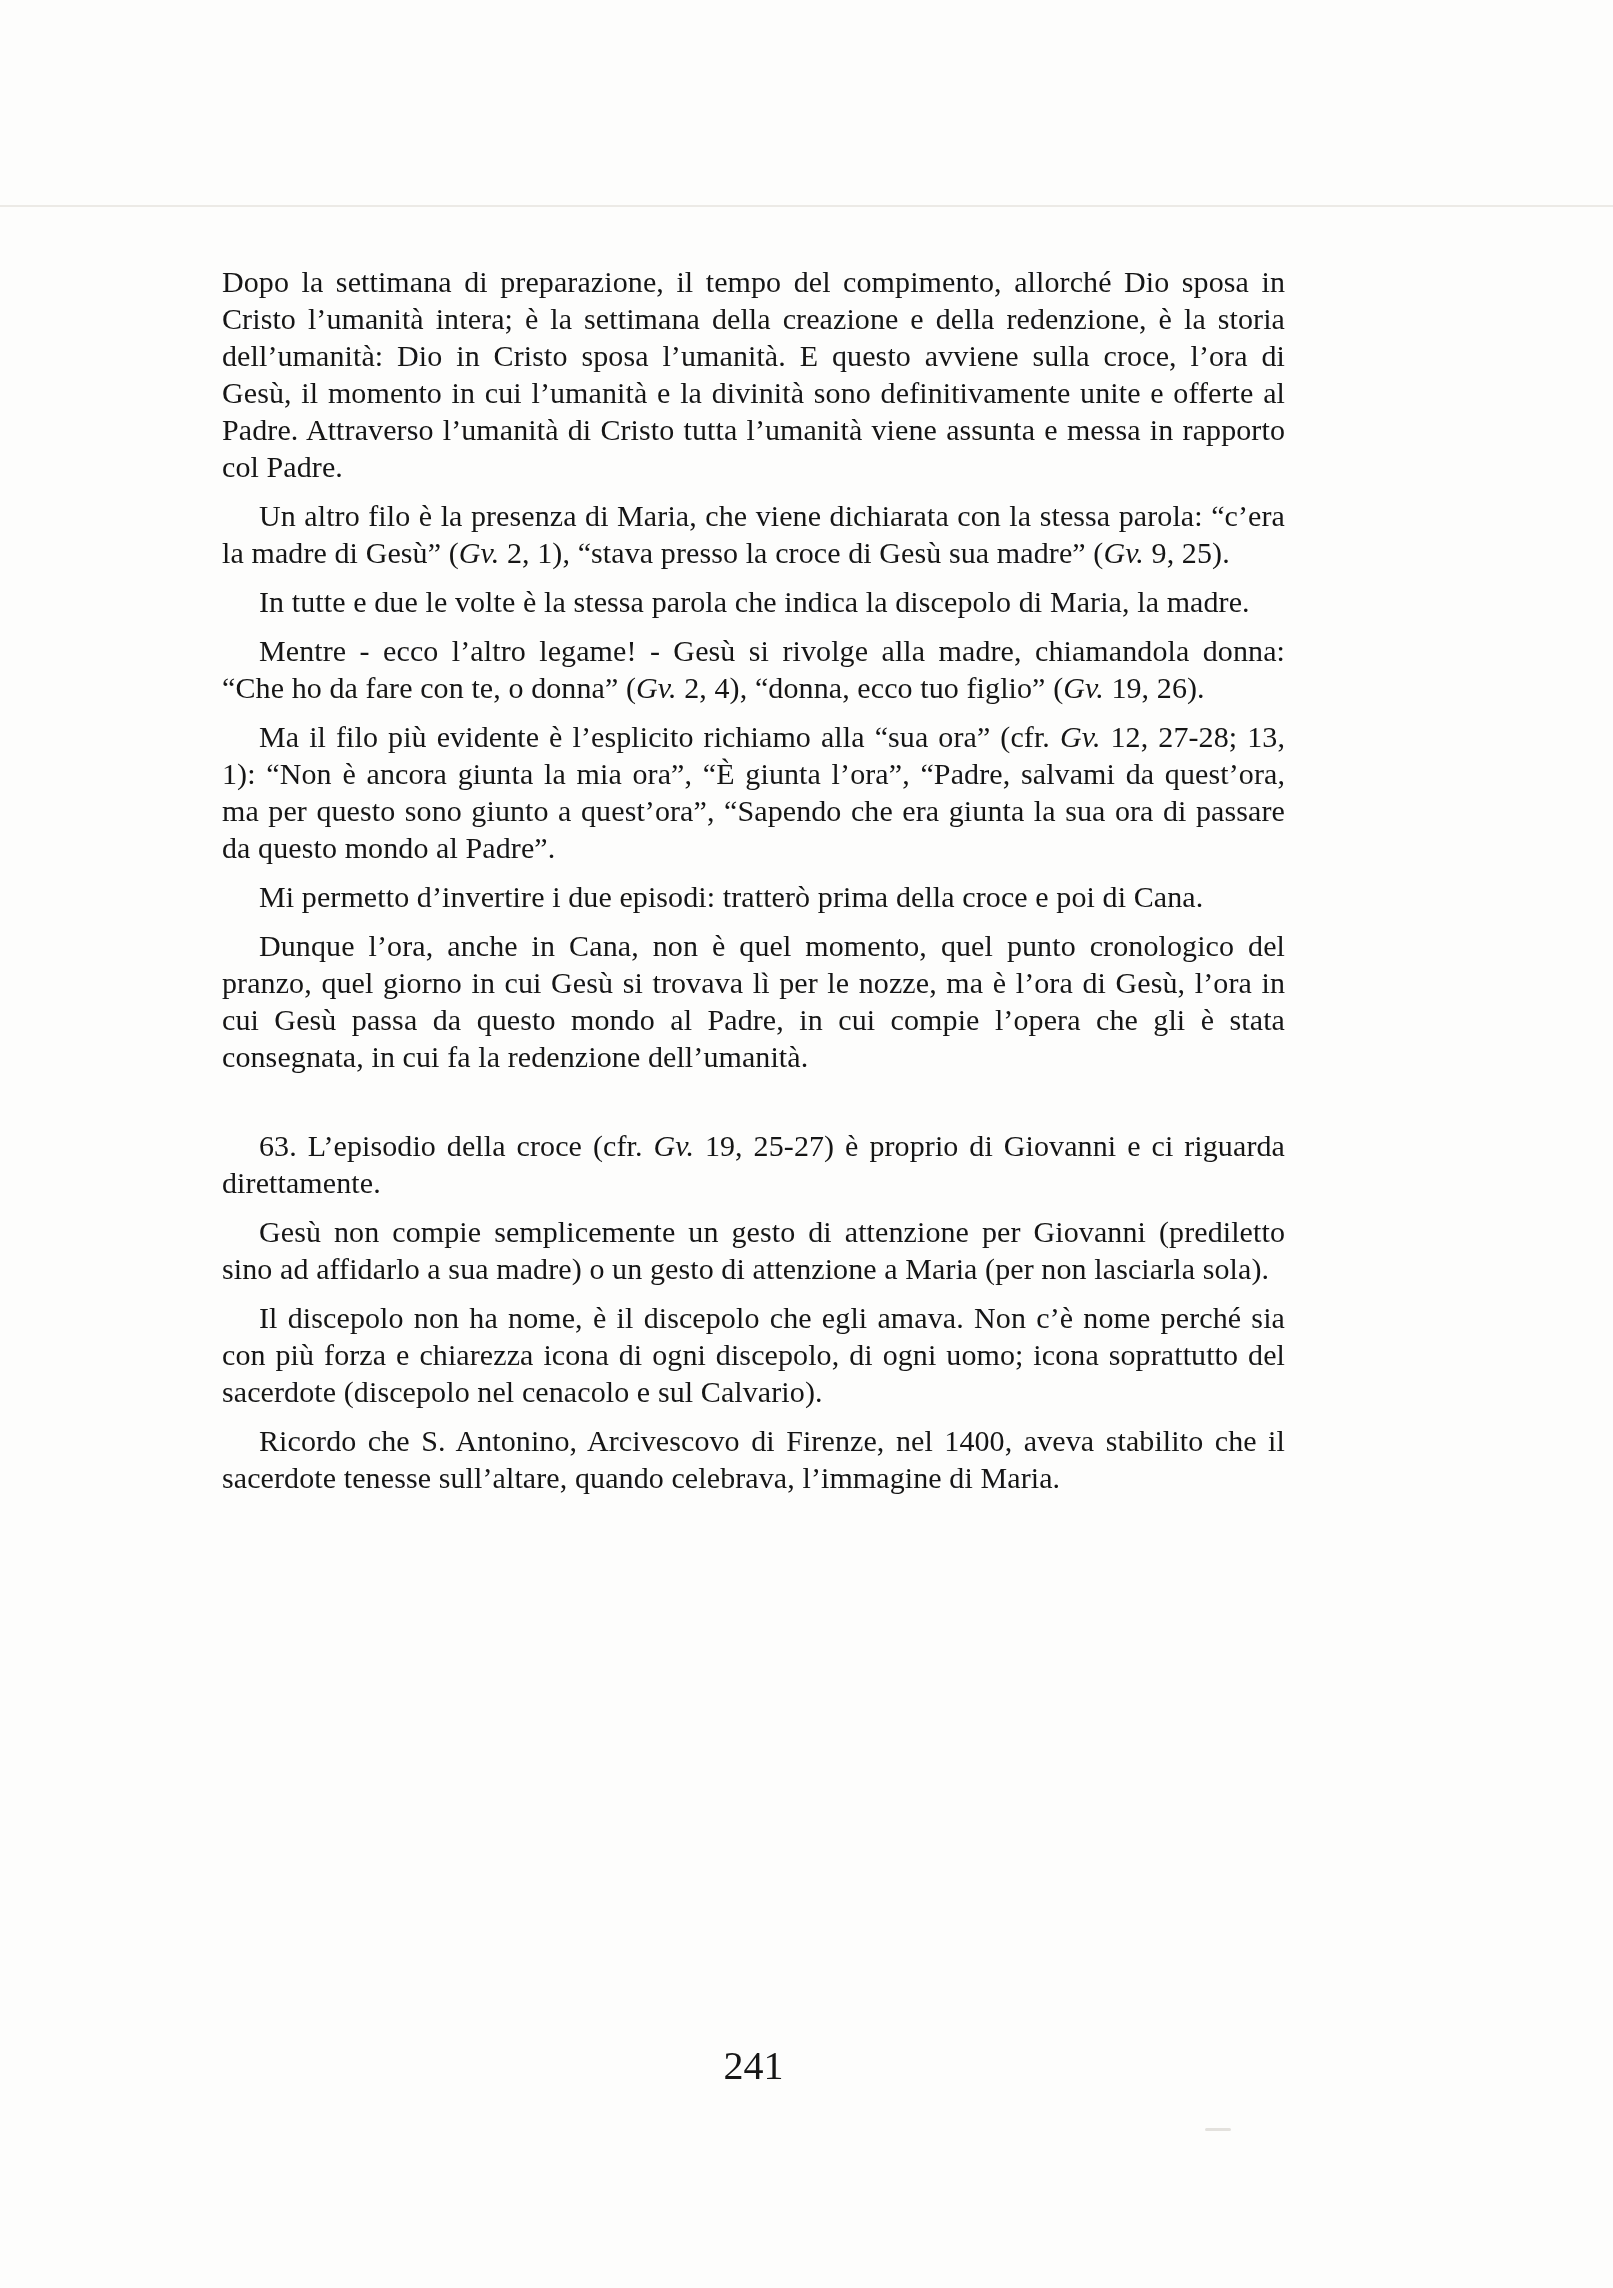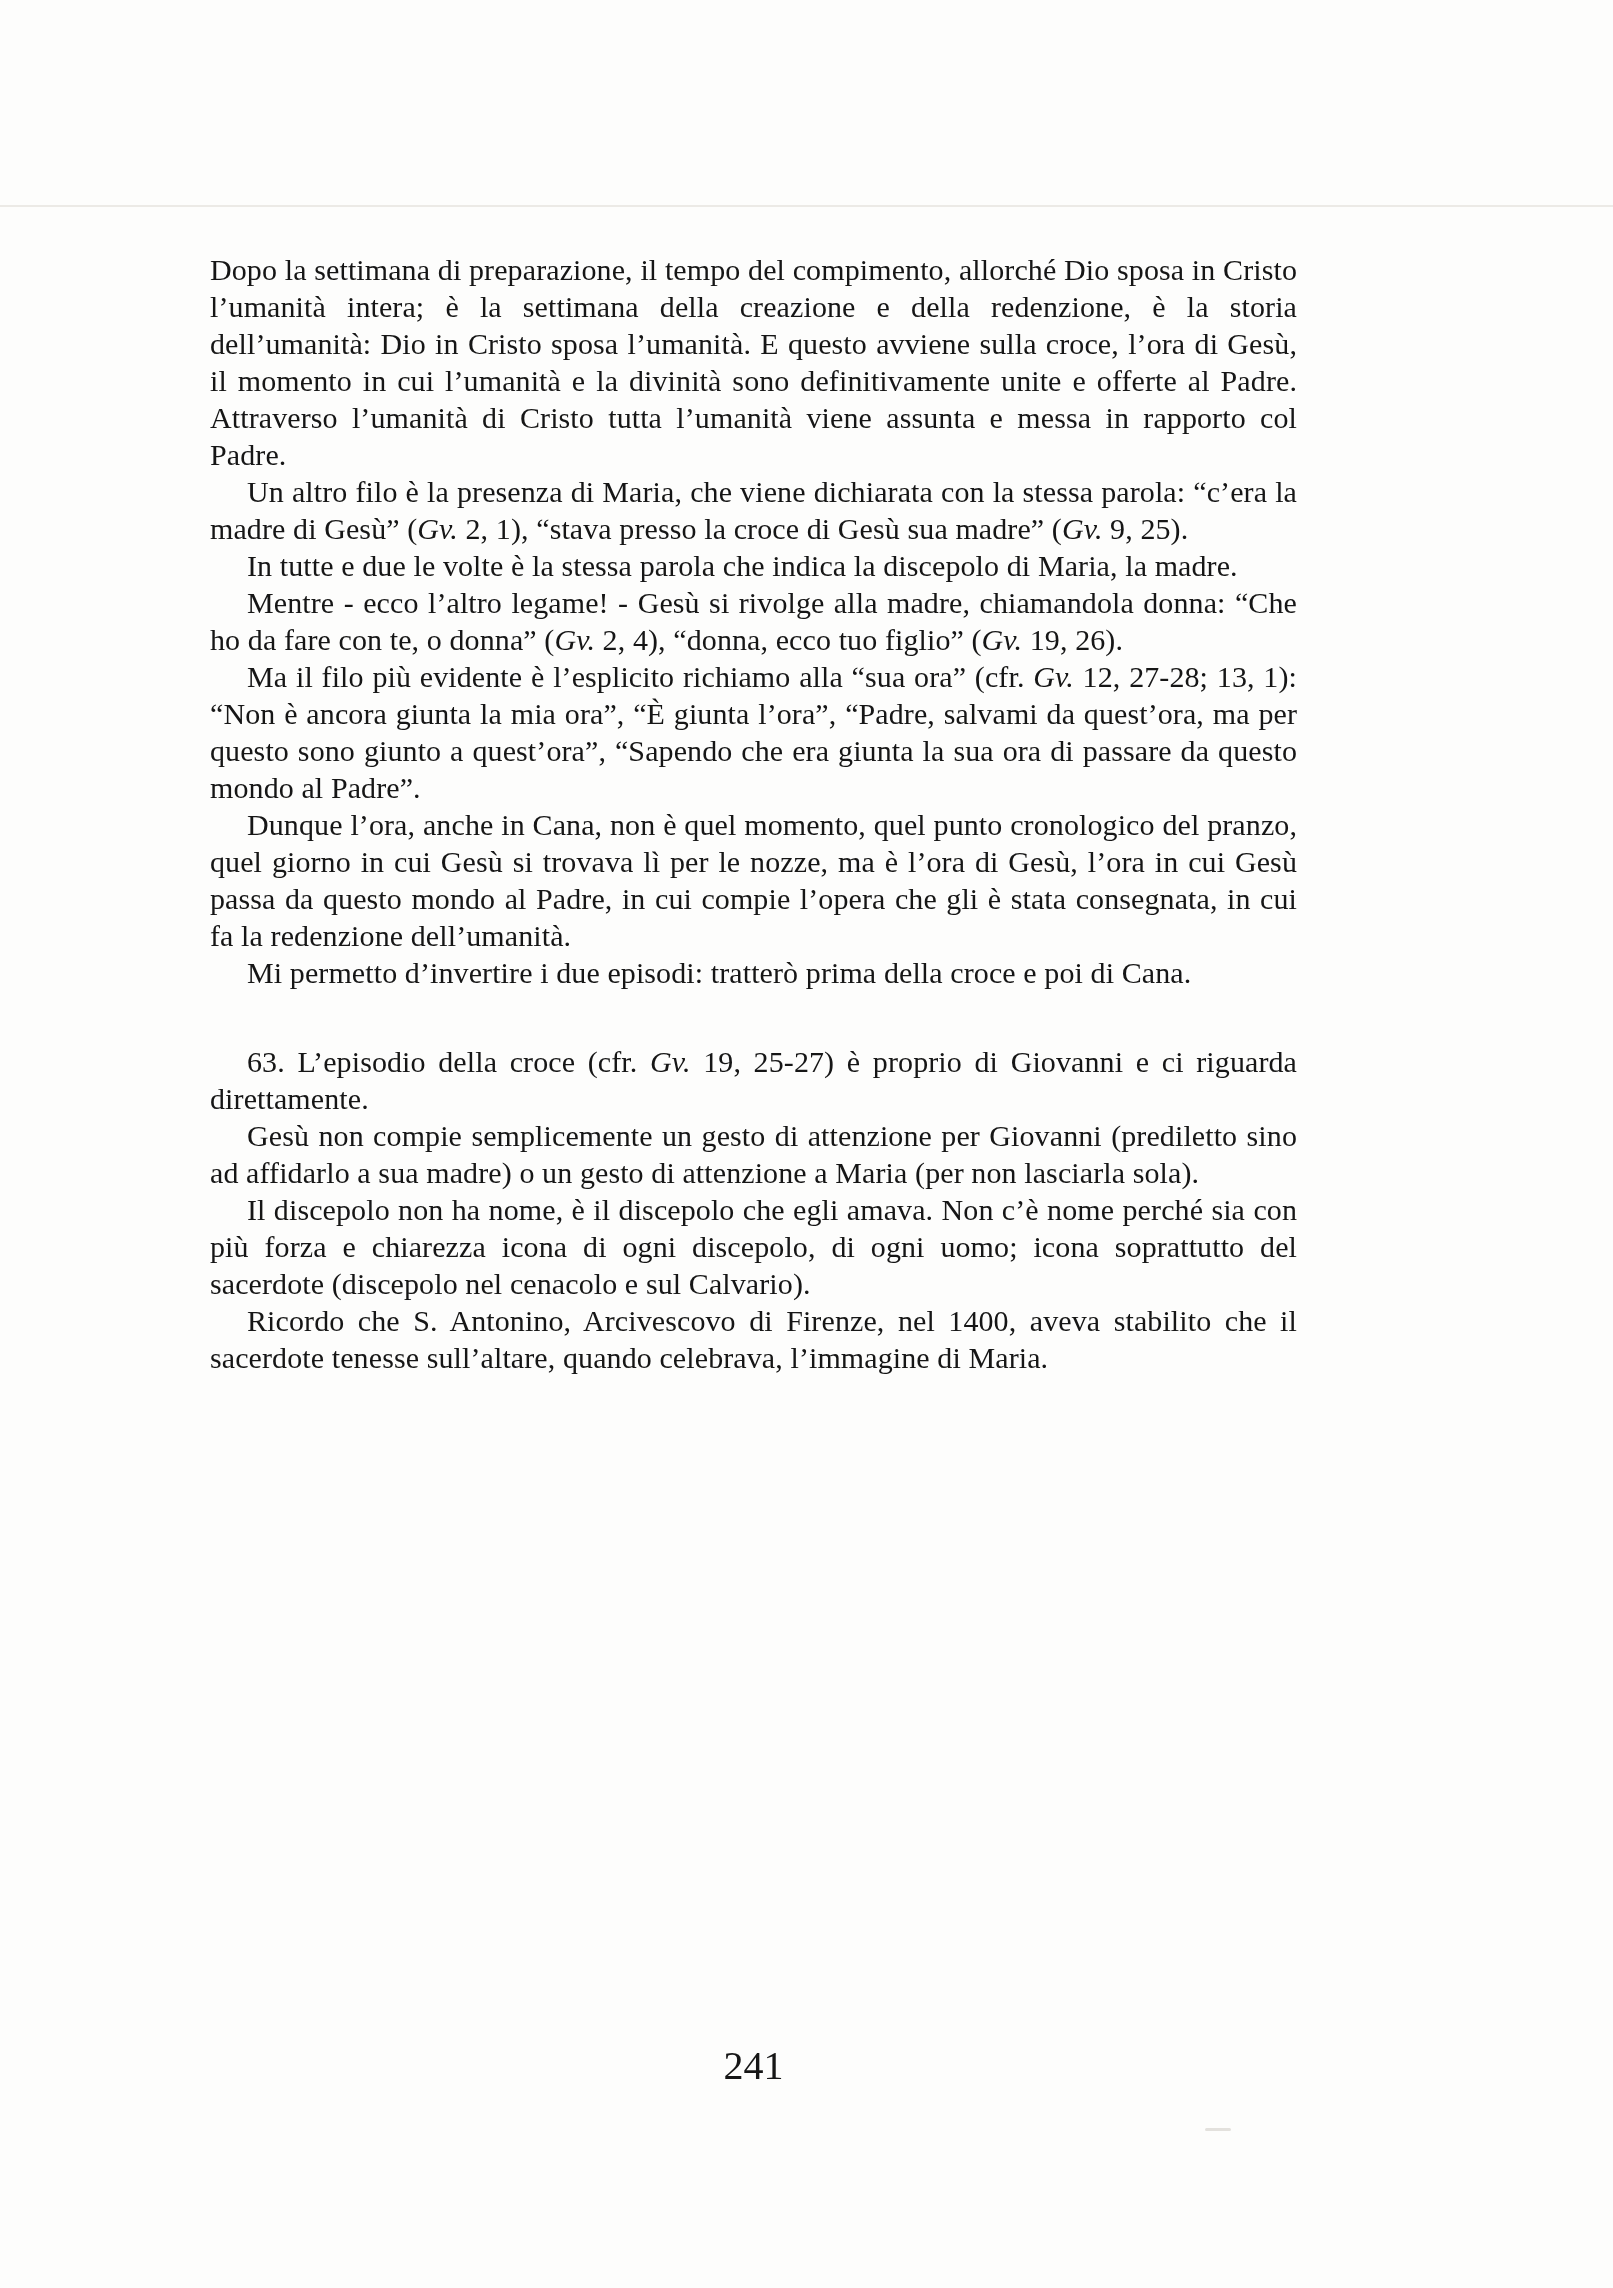--- a/index.html
+++ b/index.html
@@ -42,21 +42,21 @@
     left: 210px;
     top: 251px;
     width: 1087px;
     font-size: 30px;
     line-height: 37px;
     text-align: justify;
     text-justify: inter-word;
     letter-spacing: 0.1px;
   }
   .text-block p.para {
-    margin: 0;
+    margin: 12px;
     padding: 0;
   }
   .text-block p.indent {
     text-indent: 37px;
   }
   .text-block p.space-before {
     margin-top: 52px;
   }
   .italic {
     font-style: italic;
@@ -75,22 +75,22 @@
 <body>
 
 <div class="page">
   <div class="scan-line"></div>
   <div class="text-block">
       <p class="para"><span>Dopo la settimana di preparazione, il tempo del compimento, allorché Dio sposa in Cristo l’umanità intera; è la settimana della creazione e della redenzione, è la storia dell’umanità: Dio in Cristo sposa l’umanità. E questo avviene sulla croce, l’ora di Gesù, il momento in cui l’umanità e la divinità sono definitivamente unite e offerte al Padre. Attraverso l’umanità di Cristo tutta l’umanità viene assunta e messa in rapporto col Padre.</span></p>
       <p class="para indent"><span>Un altro filo è la presenza di Maria, che viene dichiarata con la stessa parola: “c’era la madre di Gesù” (</span><span class="italic">Gv.</span><span> 2, 1), “stava presso la croce di Gesù sua madre” (</span><span class="italic">Gv.</span><span> 9, 25).</span></p>
       <p class="para indent"><span>In tutte e due le volte è la stessa parola che indica la discepolo di Maria, la madre.</span></p>
       <p class="para indent"><span>Mentre - ecco l’altro legame! - Gesù si rivolge alla madre, chiamandola donna: “Che ho da fare con te, o donna” (</span><span class="italic">Gv.</span><span> 2, 4), “donna, ecco tuo figlio” (</span><span class="italic">Gv.</span><span> 19, 26).</span></p>
       <p class="para indent"><span>Ma il filo più evidente è l’esplicito richiamo alla “sua ora” (cfr. </span><span class="italic">Gv.</span><span> 12, 27-28; 13, 1): “Non è ancora giunta la mia ora”, “È giunta l’ora”, “Padre, salvami da quest’ora, ma per questo sono giunto a quest’ora”, “Sapendo che era giunta la sua ora di passare da questo mondo al Padre”.</span></p>
+      <p class="para indent"><span>Mi permetto d’invertire i due episodi: tratterò prima della croce e poi di Cana.</span></p>
       <p class="para indent"><span>Dunque l’ora, anche in Cana, non è quel momento, quel punto cronologico del pranzo, quel giorno in cui Gesù si trovava lì per le nozze, ma è l’ora di Gesù, l’ora in cui Gesù passa da questo mondo al Padre, in cui compie l’opera che gli è stata consegnata, in cui fa la redenzione dell’umanità.</span></p>
-      <p class="para indent"><span>Mi permetto d’invertire i due episodi: tratterò prima della croce e poi di Cana.</span></p>
       <p class="para indent space-before"><span>63. L’episodio della croce (cfr. </span><span class="italic">Gv.</span><span> 19, 25-27) è proprio di Giovanni e ci riguarda direttamente.</span></p>
       <p class="para indent"><span>Gesù non compie semplicemente un gesto di attenzione per Giovanni (prediletto sino ad affidarlo a sua madre) o un gesto di attenzione a Maria (per non lasciarla sola).</span></p>
       <p class="para indent"><span>Il discepolo non ha nome, è il discepolo che egli amava. Non c’è nome perché sia con più forza e chiarezza icona di ogni discepolo, di ogni uomo; icona soprattutto del sacerdote (discepolo nel cenacolo e sul Calvario).</span></p>
       <p class="para indent"><span>Ricordo che S. Antonino, Arcivescovo di Firenze, nel 1400, aveva stabilito che il sacerdote tenesse sull’altare, quando celebrava, l’immagine di Maria.</span></p>
     </div>
   <div class="page-number">241</div>
   <div class="scan-dash"></div>
 </div>
 
 

